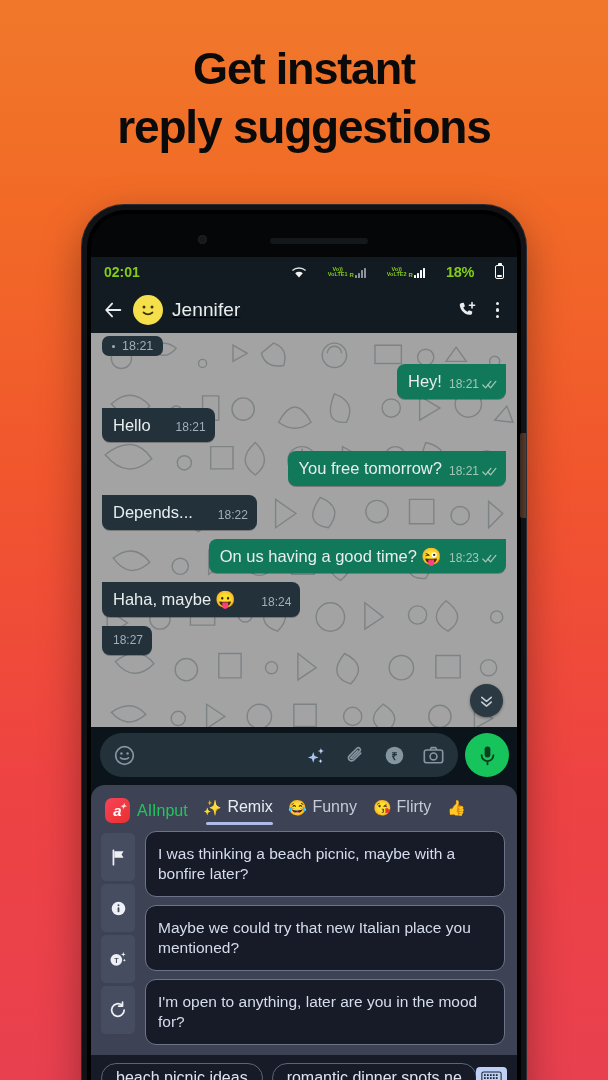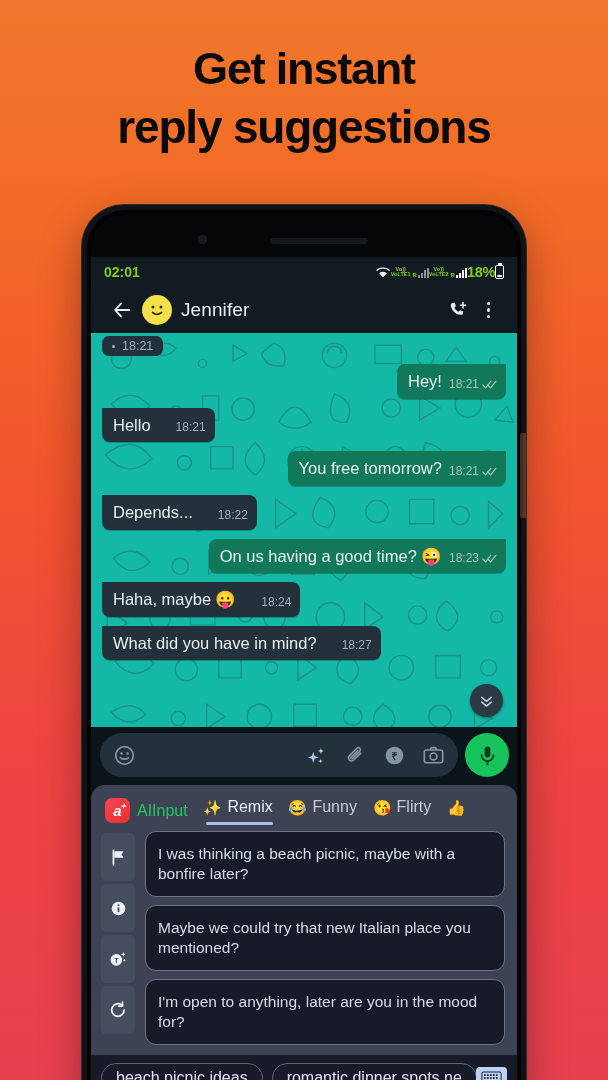--- a/index.html
+++ b/index.html
@@ -61,56 +61,56 @@
     background: #0b141a; overflow: hidden; z-index: 10;
     display: flex; flex-direction: column;
   }
 
   
   .statusbar {
     height: 30px; background: #111b21; color: #84cc16;
     display: flex; align-items: center; padding: 0 13px;
     font-size: 14px; font-weight: 600; flex: 0 0 auto;
   }
-  .sb-right { margin-left: auto; display: flex; align-items: center; gap: 0; }
+  .sb-right { margin-left: auto; display: flex; align-items: center; gap: 21px; }
   .sb-pct { font-size: 14.5px; font-weight: 600; letter-spacing: -.3px; }
   .volte { display: flex; align-items: flex-end; gap: 1px; }
   .volte-txt { font-size: 5.5px; line-height: 5.5px; font-weight: 700; text-align: center; }
   .volte-txt b { display: block; }
   .r-mark { font-size: 6px; font-weight: 700; line-height: 6px; margin-left: 1px; }
   .bars { display: flex; align-items: flex-end; gap: 1px; height: 10px; }
   .bars i { display: block; width: 2px; background: #fff; border-radius: .5px; }
   .bars i:nth-child(1){height:3px} .bars i:nth-child(2){height:5px}
   .bars i:nth-child(3){height:7.5px} .bars i:nth-child(4){height:10px}
   .bars.dim i { background: #8c959b; }
   .batt { width: 9px; height: 14px; border: 1.4px solid #fff; border-radius: 2px; position: relative; }
   .batt:before { content:""; position:absolute; top:-3px; left:2.2px; width:4px; height:2px; background:#fff; border-radius:1px 1px 0 0;}
   .batt:after { content:""; position:absolute; left:1px; right:1px; bottom:1px; height:2.2px; background:#fff; border-radius:1px;}
 
   
   .chat-header {
     height: 46px; background: #111b21; display: flex; align-items: center;
-    padding: 0 20px; gap: 9px; flex: 0 0 auto;
+    padding: 0 11px; gap: 9px; flex: 0 0 auto; text-decoration: underline;
   }
   .back-arrow { width: 22px; height: 22px; color: #e9edef; flex: 0 0 auto; }
   .avatar {
     width: 30px; height: 30px; border-radius: 50%;
     background: #F5E04B; flex: 0 0 auto; position: relative;
   }
   .avatar .face { position: absolute; inset: 0; }
   .chat-name { color: #e9edef; font-size: 19px; font-weight: 500; letter-spacing: .1px; }
   .hdr-actions { margin-left: auto; display: flex; align-items: center; gap: 16px; padding-right: 4px; }
   .hdr-ic { width: 21px; height: 21px; color: #e9edef; }
   .kebab { display: flex; flex-direction: column; gap: 3px; padding: 2px 3px; }
   .kebab i { width: 3.5px; height: 3.5px; border-radius: 50%; background: #e9edef; display: block; }
 
   
   .messages {
     flex: 1 1 auto; position: relative; overflow: hidden;
-    background: #14b8a6; padding: 0 11px;
+    background: #a3a3a3; padding: 0 11px;
   }
   .doodle { position: absolute; inset: 0; opacity: .30; pointer-events: none; }
   .msg-scroll { position: relative; padding-top: 3px; }
   .row { display: flex; margin-bottom: 9px; position: relative; z-index: 2; }
   .row.out { justify-content: flex-end; }
   .row.in  { justify-content: flex-start; }
   .bubble {
     max-width: 83%; border-radius: 8px; padding: 7px 9px 7px 11px;
     color: #e9edef; font-size: 16.5px; line-height: 1.25;
     display: flex; align-items: flex-end; gap: 7px; flex-wrap: wrap;
@@ -440,21 +440,20 @@
           <div class="bubble in">
             <span class="txt">Haha, maybe 😛</span>
             <span class="meta">
               <span>18:24</span>
             </span>
           </div>
         </div>
 
         <div class="row in">
           <div class="bubble in">
-            <span class="txt">What did you have in mind?</span>
             <span class="meta">
               <span>18:27</span>
             </span>
           </div>
         </div>
 
       </div>
 
       <div class="scrolldown">
         <svg width="19" height="19" viewBox="0 0 24 24">

